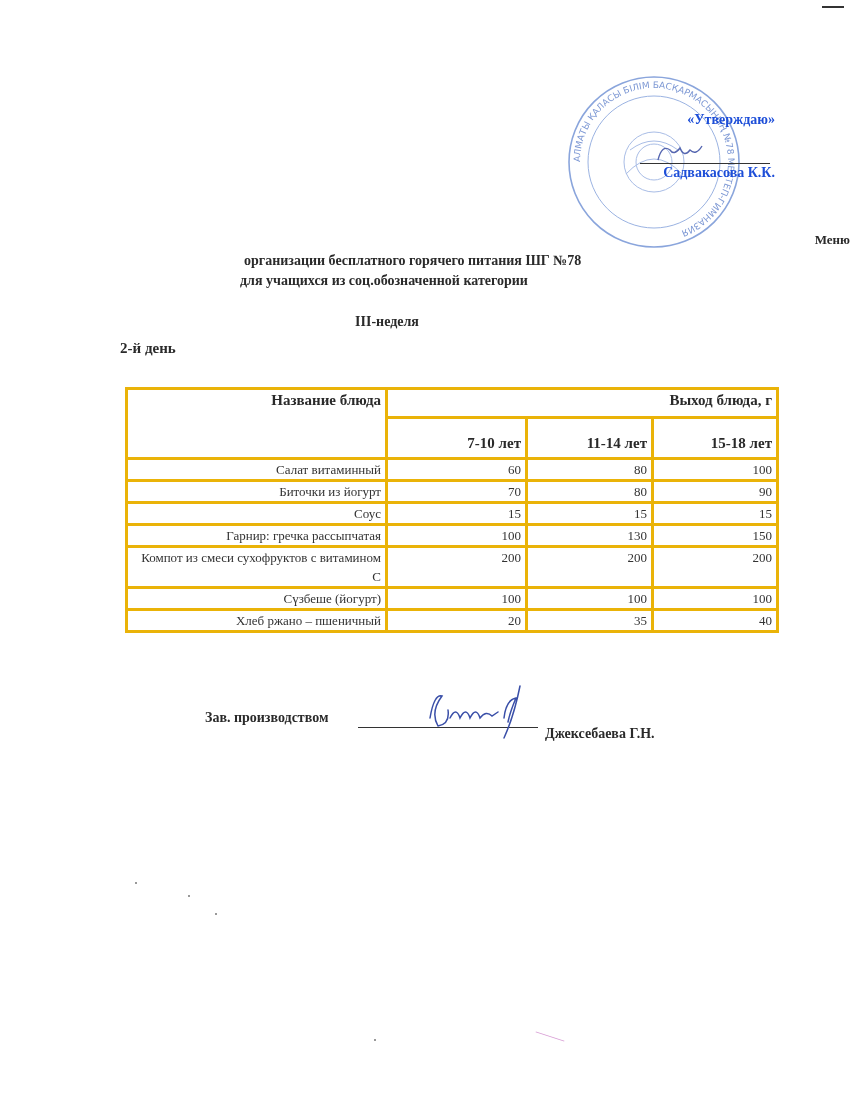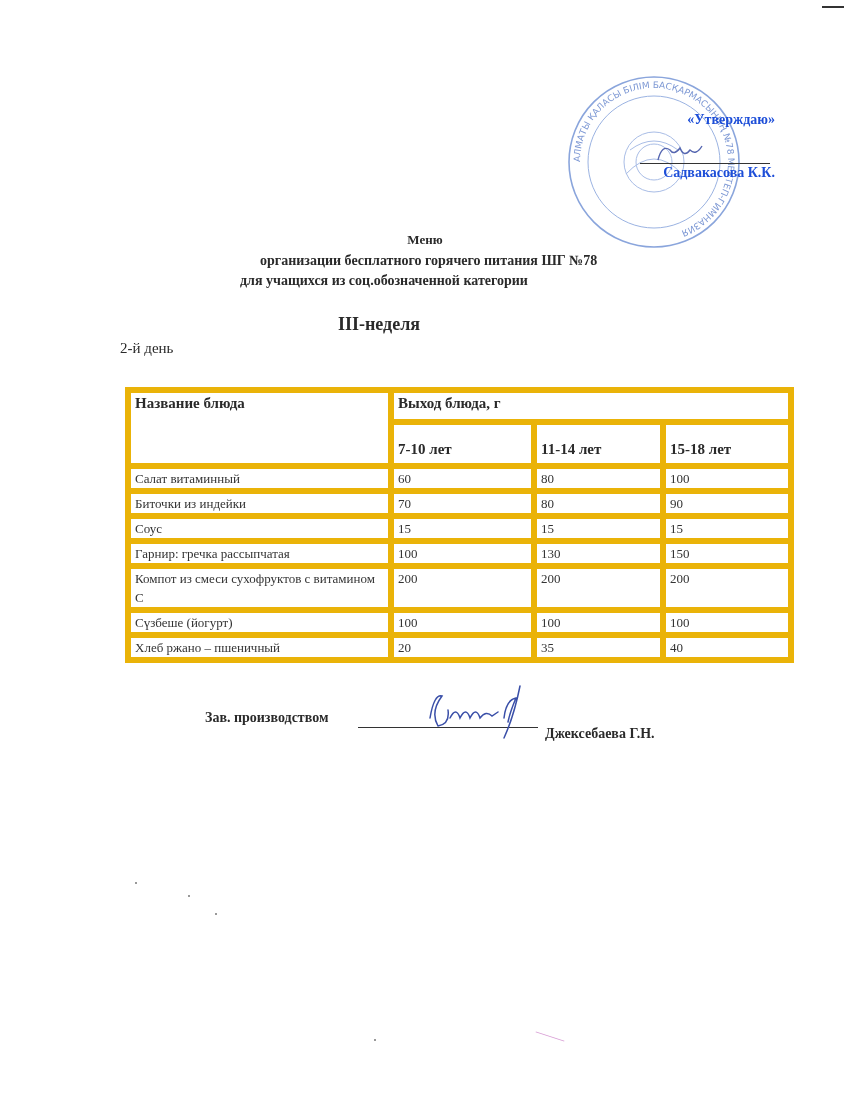--- a/index.html
+++ b/index.html
@@ -11,29 +11,29 @@
     .corner-dash { left: 822px; top: 6px; width: 22px; height: 2px; background: #333; }
 
     
     .stamp { left: 566px; top: 74px; width: 176px; height: 176px; }
 
     .approve { left: 605px; top: 108px; width: 170px; text-align: right; font-size: 14px; font-weight: bold; line-height: 23px; color: #1d4ed8; }
     .approve .line { display: block; }
     .sig-line-top { left: 640px; top: 163px; width: 130px; height: 1px; background: #333; }
     .sig-director { left: 640px; top: 138px; width: 80px; height: 30px; }
 
-    .menu-title { left: 0; width: 850px; top: 232px; text-align: center; font-size: 13px; font-weight: bold; }
-    .subtitle1 { left: 244px; top: 253px; font-size: 14px; font-weight: bold; margin-left: 16px; }
+    .menu-title { left: 0; width: 850px; top: 232px; text-align: right; font-size: 13px; font-weight: bold; }
+    .subtitle1 { left: 244px; top: 253px; font-size: 14px; font-weight: bold; }
     .subtitle2 { left: 240px; top: 273px; font-size: 14px; font-weight: bold; }
-    .week { left: 0; width: 758px; top: 314px; text-align: center; font-size: 18px; font-weight: bold; }
-    .day { left: 120px; top: 340px; font-size: 15px; font-weight: normal; }
+    .week { left: 0; width: 758px; top: 314px; text-align: center; font-size: 14px; font-weight: bold; padding-left: 8px; }
+    .day { left: 120px; top: 340px; font-size: 15px; font-weight: bold; }
 
     table.menu { position: absolute; left: 125px; top: 387px; border-collapse: collapse;
                  font-size: 13px; color: #333; }
-    table.menu td, table.menu th { border: 6px solid #eab308; padding: 0 4px; vertical-align: top; text-align: left; font-weight: normal; }
+    table.menu td, table.menu th { border: 3px solid #eab308; padding: 0 4px; vertical-align: top; text-align: right; font-weight: normal; }
     table.menu th { font-weight: bold; font-size: 15px; color: #2a2a2a; }
     .c0 { width: 249px; }
     .c1 { width: 129px; }
     .c2 { width: 115px; }
     .c3 { width: 114px; margin-left: 43px; }
     tr.h1 th { height: 24px; padding-top: 2px; }
     tr.h2 th { height: 22px; padding-top: 16px; }
     tr.r td { height: 19px; line-height: 19px; }
     tr.r2 td { height: 38px; line-height: 19px; }
     th.yield { padding-left: 44px; }
@@ -94,21 +94,21 @@
     <th class="c2">11-14 лет</th>
     <th class="c3">15-18 лет</th>
   </tr>
   <tr class="r">
     <td>Салат витаминный</td>
     <td>60</td>
     <td>80</td>
     <td>100</td>
   </tr>
   <tr class="r">
-    <td>Биточки из индейки</td>
+    <td>Биточки из йогурт</td>
     <td>70</td>
     <td>80</td>
     <td>90</td>
   </tr>
   <tr class="r">
     <td>Соус</td>
     <td>15</td>
     <td>15</td>
     <td>15</td>
   </tr>

